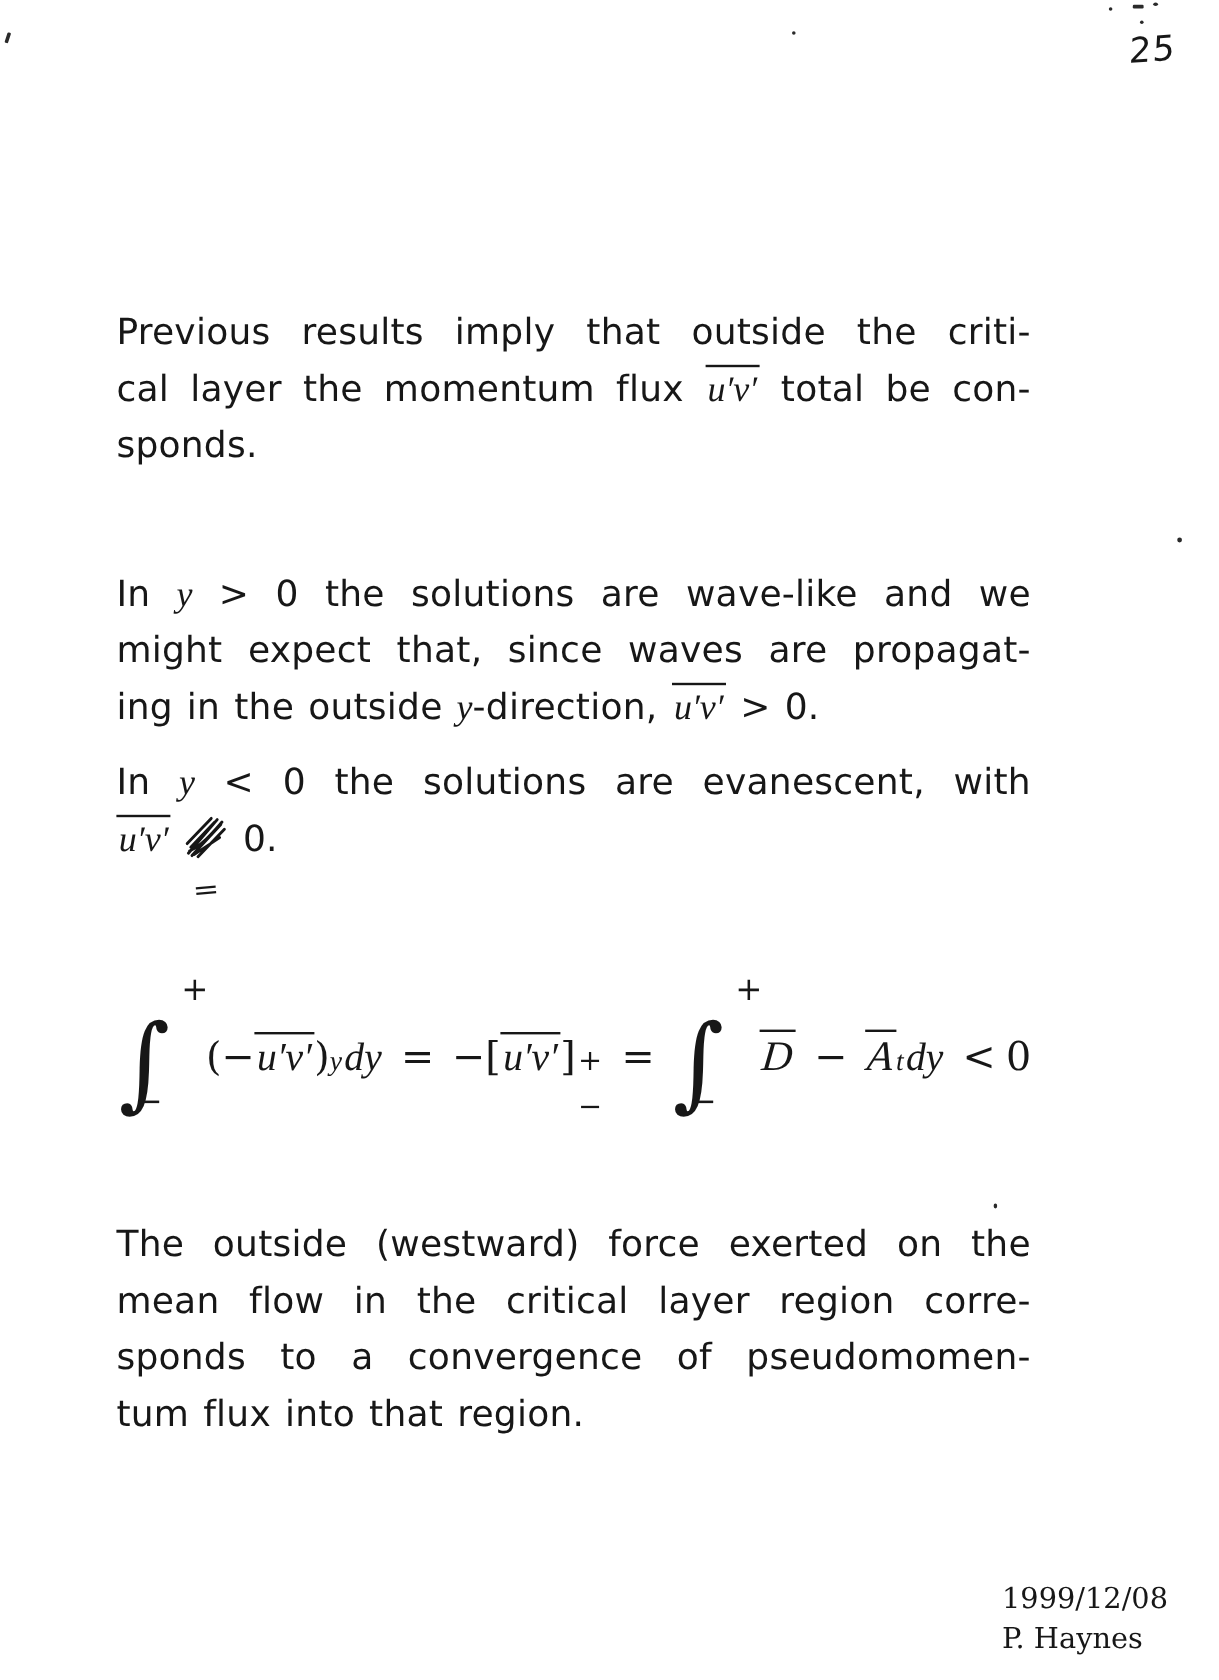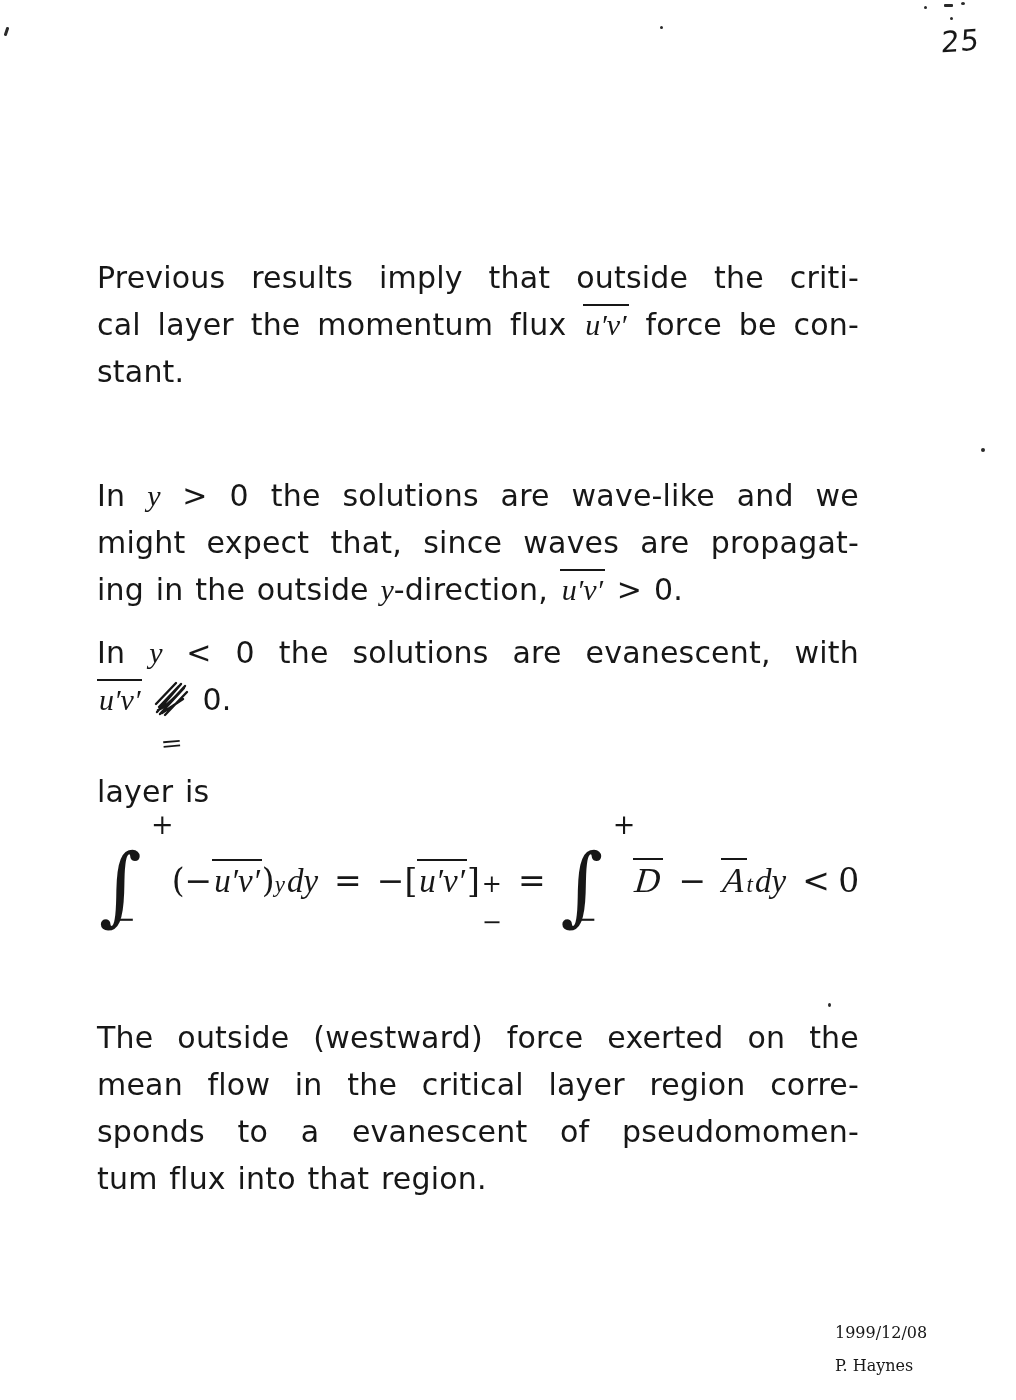--- a/index.html
+++ b/index.html
@@ -113,21 +113,21 @@
     display: inline-block;
     font-size: 35px;
   }
 
   
   .footer {
     position: absolute;
     left: 835px;
     top: 1316px;
     font-family: "DejaVu Serif", "Liberation Serif", serif;
-    font-size: 16px;
+    font-size: 24px;
     line-height: 33px;
     font-style: normal;
   }
 
   
   .speck {
     position: absolute;
     background: #2a2a2a;
     border-radius: 50%;
   }
@@ -138,24 +138,24 @@
 
 <div class="page">
 
   <div class="pagenum">25</div>
 
   <div class="para" style="top:254px">
     <div class="line jl">
       <span>Previous results imply that outside the criti-</span>
     </div>
     <div class="line jl">
-      <span>cal layer the momentum flux </span><span class="math ov">u′v′</span><span> force be con-</span>
-    </div>
-    <div class="line">
-      <span>stant.</span>
+      <span>cal layer the momentum flux </span><span class="math ov">u′v′</span><span> total be con-</span>
+    </div>
+    <div class="line">
+      <span>sponds.</span>
     </div>
   </div>
 
   <div class="para" style="top:472px">
     <div class="line jl">
       <span>In </span><span class="math">y</span><span> &gt; 0 the solutions are wave-like and we</span>
     </div>
     <div class="line jl">
       <span>might expect that, since waves are propagat-</span>
     </div>
@@ -169,23 +169,20 @@
       <span>In </span><span class="math">y</span><span> &lt; 0 the solutions are evanescent, with</span>
     </div>
     <div class="line">
       <span class="math ov">u′v′</span><span class="scribble-wrap"><svg width="38" height="38" viewBox="0 0 38 38">
             <path d="M3 32 L27 4 M6 34 L30 8 M11 35 L33 12 M2 24 L22 3 M4 30 C14 26, 24 14, 31 6 M8 33 L29 19 M5 27 L25 6" stroke="#171717" stroke-width="2.4" fill="none" stroke-linecap="round"></path>
           </svg><span class="hand-eq">=</span></span><span>0.</span>
     </div>
   </div>
 
   <div class="para" style="top:768px">
-    <div class="line">
-      <span>layer is</span>
-    </div>
   </div>
 
   <div class="equation">
     <span class="int-group">
       <span class="int-glyph">∫</span>
       <span class="lim t">+</span>
       <span class="lim b">−</span>
     </span>
     <span class="eq-plain">(−</span>
       <span class="math ov">u′v′</span>
@@ -215,21 +212,21 @@
   </div>
 
   <div class="para" style="top:1014px">
     <div class="line jl">
       <span>The outside (westward) force exerted on the</span>
     </div>
     <div class="line jl">
       <span>mean flow in the critical layer region corre-</span>
     </div>
     <div class="line jl">
-      <span>sponds to a evanescent of pseudomomen-</span>
+      <span>sponds to a convergence of pseudomomen-</span>
     </div>
     <div class="line">
       <span>tum flux into that region.</span>
     </div>
   </div>
 
   <div class="footer">
     <div>1999/12/08</div>
     <div>P. Haynes</div>
   </div>

